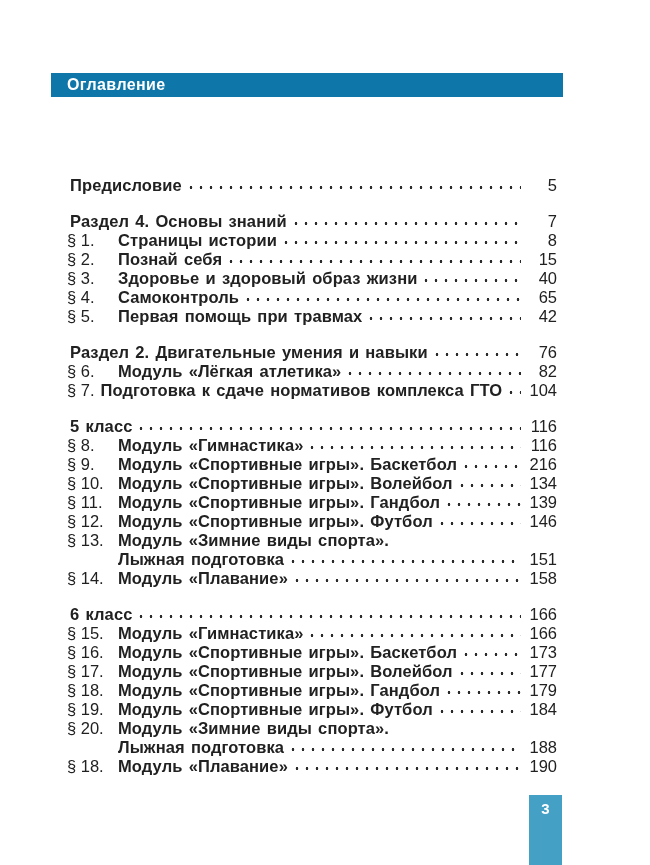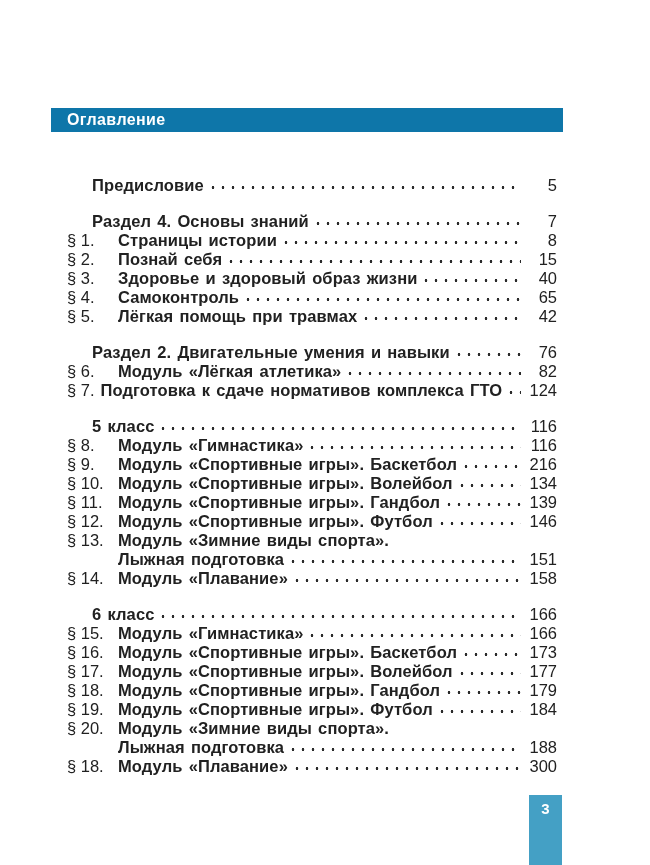--- a/index.html
+++ b/index.html
@@ -19,40 +19,39 @@
     left: 51px; top: 73px;
     width: 512px; height: 24px;
     background: #0e76a9;
     color: #ffffff;
     font-weight: bold;
     font-size: 16px;
     line-height: 24px;
     padding-left: 16px;
     box-sizing: border-box;
     letter-spacing: 0.4px;
-    margin-top: 35px;
   }
 
   
   .toc {
     position: absolute;
     left: 67px; top: 176px;
     width: 490px;
   }
   .row {
     display: flex;
     align-items: baseline;
     height: 19px;
     line-height: 19px;
     font-size: 16.5px;
     white-space: nowrap;
   }
   .row.section { margin-top: 17px; padding-left: 3px; }
   .row.section:first-child { margin-top: 0; }
-  .row.section .label { font-weight: bold; margin-left: 22px; }
+  .row.section .label { font-weight: bold; }
 
   .num { flex: none; width: 51px; }
   .row.entry-tight .num { width: auto; margin-right: 6px; }
   .label { flex: none; word-spacing: 1.5px; letter-spacing: 0.1px; font-weight: bold; }
   .dots {
     flex: 1;
     align-self: stretch;
     margin: 0 6px 0 4px;
     background-image: radial-gradient(circle, #2b2b2b 1.25px, transparent 1.55px);
     background-size: 10px 9px;
@@ -117,41 +116,41 @@
     <span class="pagenum">40</span>
   </div>
       <div class="row entry">
     <span class="num">§ 4.</span>
     <span class="label">Самоконтроль</span>
     <span class="dots"></span>
     <span class="pagenum">65</span>
   </div>
       <div class="row entry">
     <span class="num">§ 5.</span>
-    <span class="label">Лёгкая помощь при травмах</span>
+    <span class="label">Первая помощь при травмах</span>
     <span class="dots"></span>
     <span class="pagenum">42</span>
   </div>
       <div class="row section">
 
     <span class="label">Раздел 2. Двигательные умения и навыки</span>
     <span class="dots"></span>
     <span class="pagenum">76</span>
   </div>
       <div class="row entry">
     <span class="num">§ 6.</span>
     <span class="label">Модуль «Лёгкая атлетика»</span>
     <span class="dots"></span>
     <span class="pagenum">82</span>
   </div>
       <div class="row entry-tight">
     <span class="num">§ 7.</span>
     <span class="label">Подготовка к сдаче нормативов комплекса ГТО</span>
     <span class="dots"></span>
-    <span class="pagenum">124</span>
+    <span class="pagenum">104</span>
   </div>
       <div class="row section">
 
     <span class="label">5 класс</span>
     <span class="dots"></span>
     <span class="pagenum">116</span>
   </div>
       <div class="row entry">
     <span class="num">§ 8.</span>
     <span class="label">Модуль «Гимнастика»</span>
@@ -245,21 +244,21 @@
       <div class="row continuation">
     <span class="num"></span>
     <span class="label">Лыжная подготовка</span>
     <span class="dots"></span>
     <span class="pagenum">188</span>
   </div>
       <div class="row entry">
     <span class="num">§ 18.</span>
     <span class="label">Модуль «Плавание»</span>
     <span class="dots"></span>
-    <span class="pagenum">300</span>
+    <span class="pagenum">190</span>
   </div>
     </div>
 
   <div class="badge">
     <span>3</span>
   </div>
 
 </div>
 
 </body></html>

